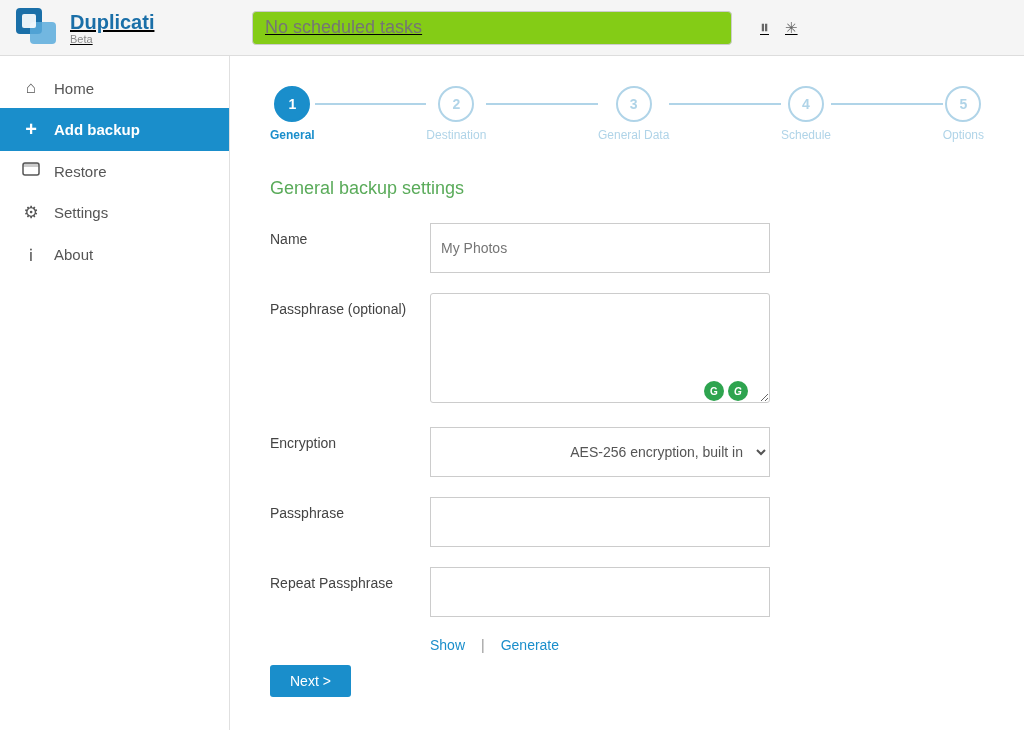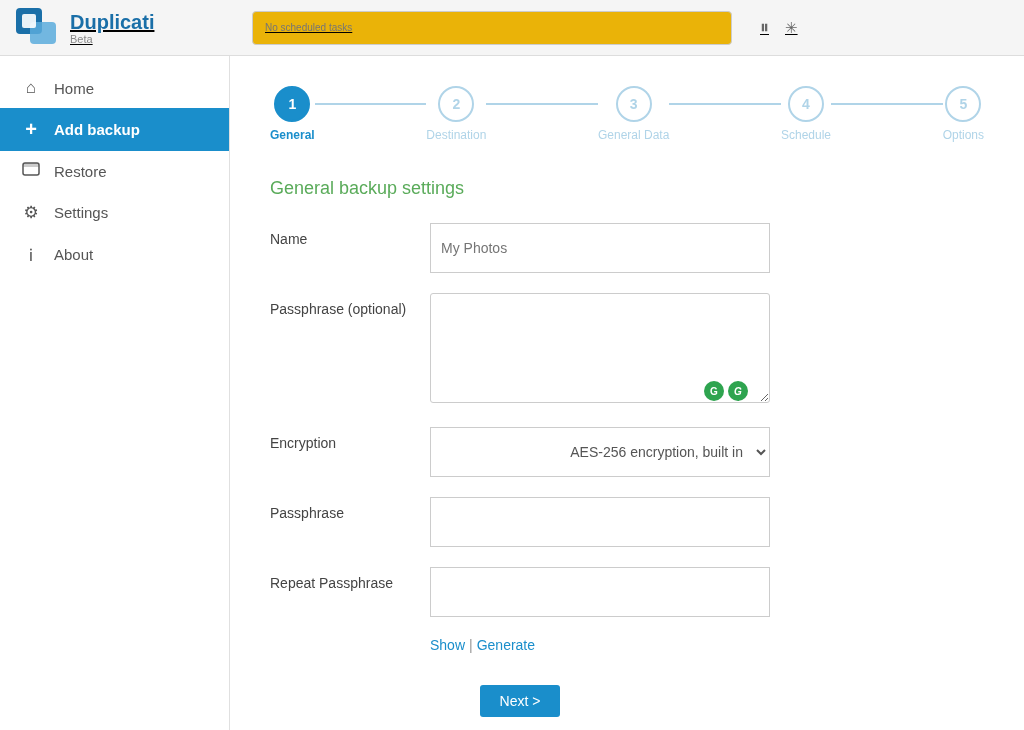--- a/index.html
+++ b/index.html
@@ -38,23 +38,23 @@
       color: #888;
       font-weight: normal;
     }
     .header-search {
       flex: 1;
       max-width: 480px;
       height: 34px;
       border: 1px solid #ccc;
       border-radius: 4px;
       padding: 0 12px;
-      font-size: 10px;
+      font-size: 18px;
       color: #555;
-      background: #eab308;
+      background: #84cc16;
     }
     .header-actions {
       display: flex;
       align-items: center;
       gap: 8px;
       margin-left: 8px;
     }
     .header-icon-btn {
       background: none;
       border: none;
@@ -220,40 +220,40 @@
       font-size: 10px;
       font-weight: bold;
     }
     select.form-control {
       appearance: auto;
       text-align: right;
     }
     .form-actions-row {
       margin-top: 4px;
       display: flex;
-      gap: 4px;
+      gap: 16px;
       margin-left: 160px;
     }
     .link-btn {
       background: none;
       border: none;
       color: #1a8ecb;
       font-size: 14px;
       cursor: pointer;
       padding: 0;
       text-decoration: none;
     }
     .separator {
       color: #999;
       font-size: 14px;
     }
     .form-footer {
       display: flex;
-      justify-content: center;
-      margin-top: 32px;
+      justify-content: flex-start;
+      margin-top: 12px;
       max-width: 500px;
     }
     .btn-next {
       background: #1a8ecb;
       color: #fff;
       border: none;
       border-radius: 3px;
       padding: 8px 20px;
       font-size: 14px;
       cursor: pointer;

